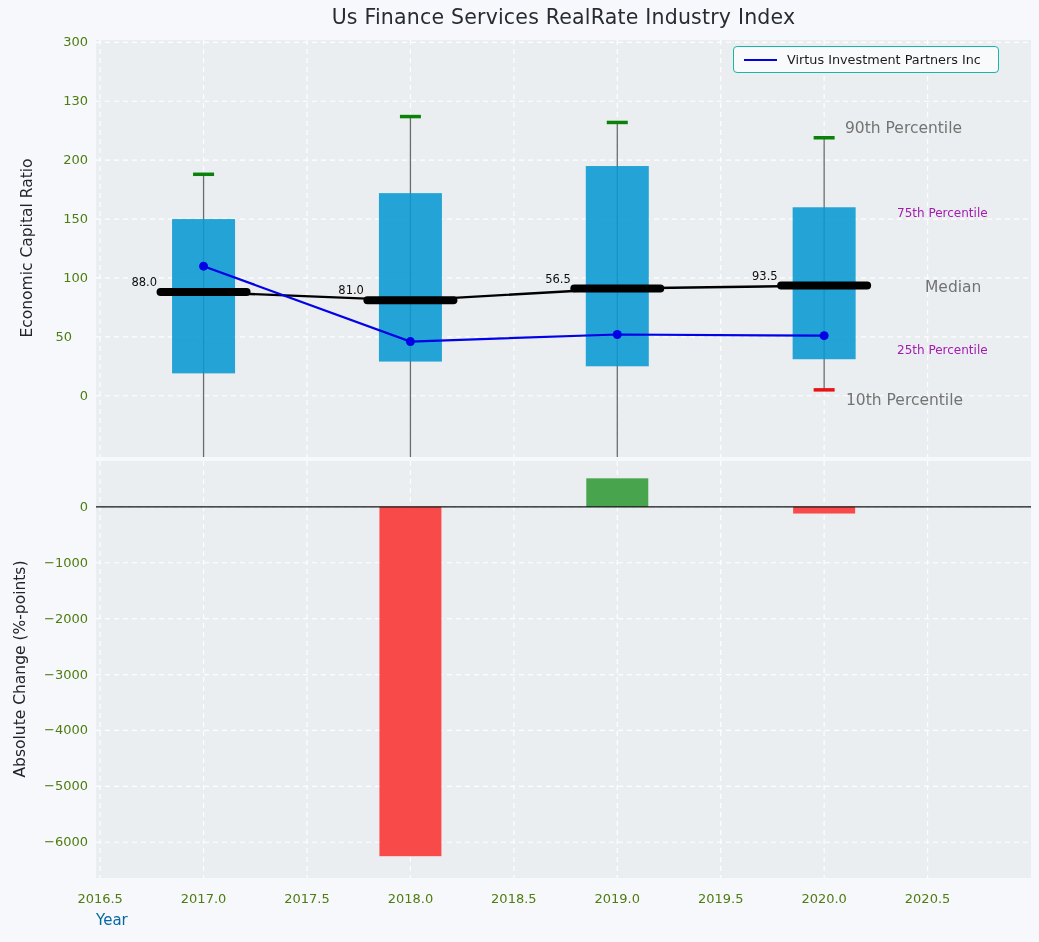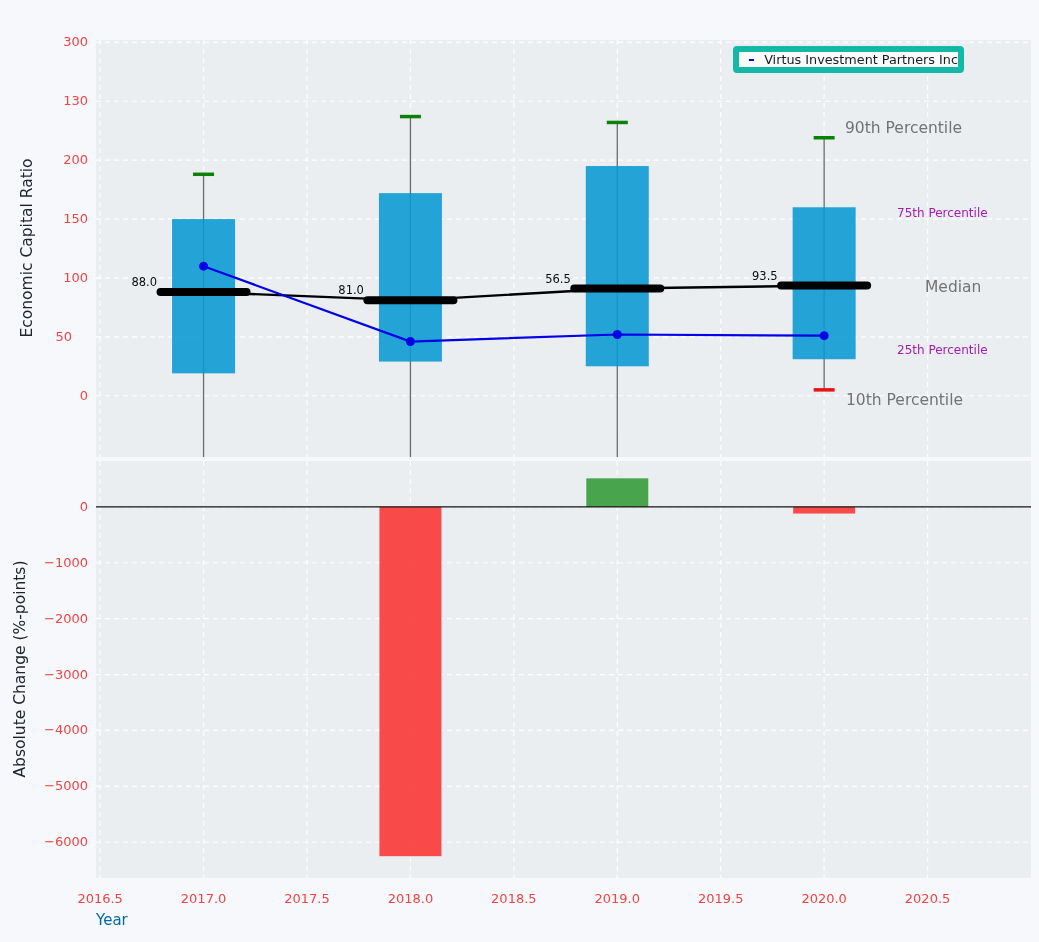--- a/index.html
+++ b/index.html
@@ -17,46 +17,47 @@
   .title{
     position:absolute;left:96px;top:5px;width:935px;
     text-align:center;font-size:20.5px;color:#272c34;letter-spacing:.2px;
   }
   .ylabel{position:absolute;text-align:center;font-size:15.5px;color:#20252d;
     transform:rotate(-90deg);transform-origin:center;}
   .ylabel-top{left:-123px;top:239px;width:300px;}
   .ylabel-bottom{left:-140px;top:660px;width:320px;}
   .xlabel{position:absolute;left:96px;top:911px;width:935px;text-align:left;
     font-size:15px;color:#0369a1;}
-  .tick{position:absolute;font-size:13px;color:#ef4444;line-height:16px;}
+  .tick{position:absolute;font-size:13px;color:#4d7c0f;line-height:16px;}
   .ytick{width:70px;text-align:right;}
   .xtick{width:72px;text-align:center;}
   .med-label{position:absolute;width:60px;text-align:right;font-size:11.5px;
     color:#0d0d0d;line-height:16px;}
   .legend{
-    position:absolute;left:733px;top:46px;width:231px;height:27px;
-    background:rgba(250,251,253,.9);border:6px solid #14b8a6;border-radius:4px;
+    position:absolute;left:733px;top:46px;width:266px;height:27px;
+    background:rgba(250,251,253,.9);border:1px solid #14b8a6;border-radius:4px;
     display:flex;align-items:center;box-sizing:border-box;
   }
   .legend-line{display:inline-block;width:33px;height:0;border-top:2.6px solid #0202e6;
     margin-left:10px;}
   .legend-text{margin-left:10px;font-size:12.8px;color:#1c1c1c;white-space:nowrap;}
   .ann{position:absolute;white-space:nowrap;}
   .ann-large{font-size:15.5px;color:#737373;}
   .ann-small{font-size:12px;color:#a21caf;}
   .ann-90th{left:845px;top:119px;}
   .ann-75th{left:897px;top:206px;}
   .ann-median{left:925px;top:278px;}
   .ann-25th{left:897px;top:343px;}
   .ann-10th{left:846px;top:391px;}
 </style>
 </head>
 <body>
 
 <div class="figure">
+  <div class="title">Us Finance Services RealRate Industry Index</div>
 
   <div class="plot plot-top"></div>
   <div class="plot plot-bottom"></div>
 
   <svg id="chart-svg" xmlns="http://www.w3.org/2000/svg">
       <line x1="100.13716814158917" x2="100.13716814158917" y1="40" y2="457" stroke="#ffffff" stroke-width="1.2" stroke-dasharray="5 4" opacity="0.9"></line>
       <line x1="100.13716814158917" x2="100.13716814158917" y1="461" y2="878" stroke="#ffffff" stroke-width="1.2" stroke-dasharray="5 4" opacity="0.9"></line>
       <line x1="203.5663716814126" x2="203.5663716814126" y1="40" y2="457" stroke="#ffffff" stroke-width="1.2" stroke-dasharray="5 4" opacity="0.9"></line>
       <line x1="203.5663716814126" x2="203.5663716814126" y1="461" y2="878" stroke="#ffffff" stroke-width="1.2" stroke-dasharray="5 4" opacity="0.9"></line>
       <line x1="306.995575221236" x2="306.995575221236" y1="40" y2="457" stroke="#ffffff" stroke-width="1.2" stroke-dasharray="5 4" opacity="0.9"></line>

